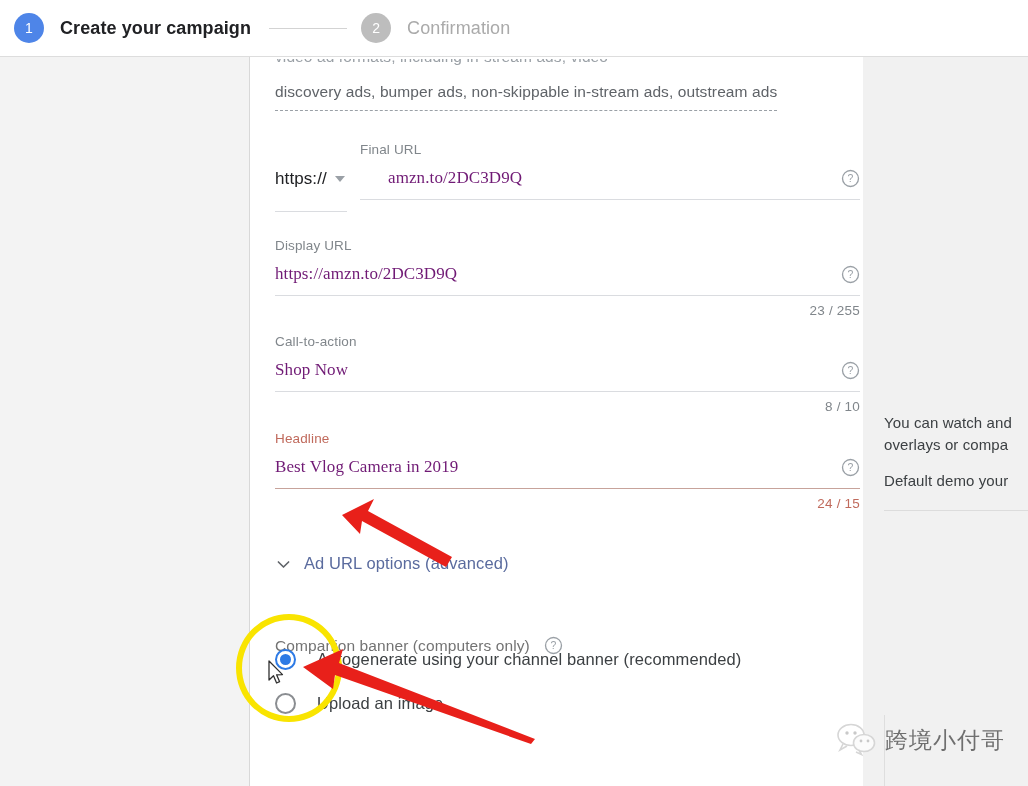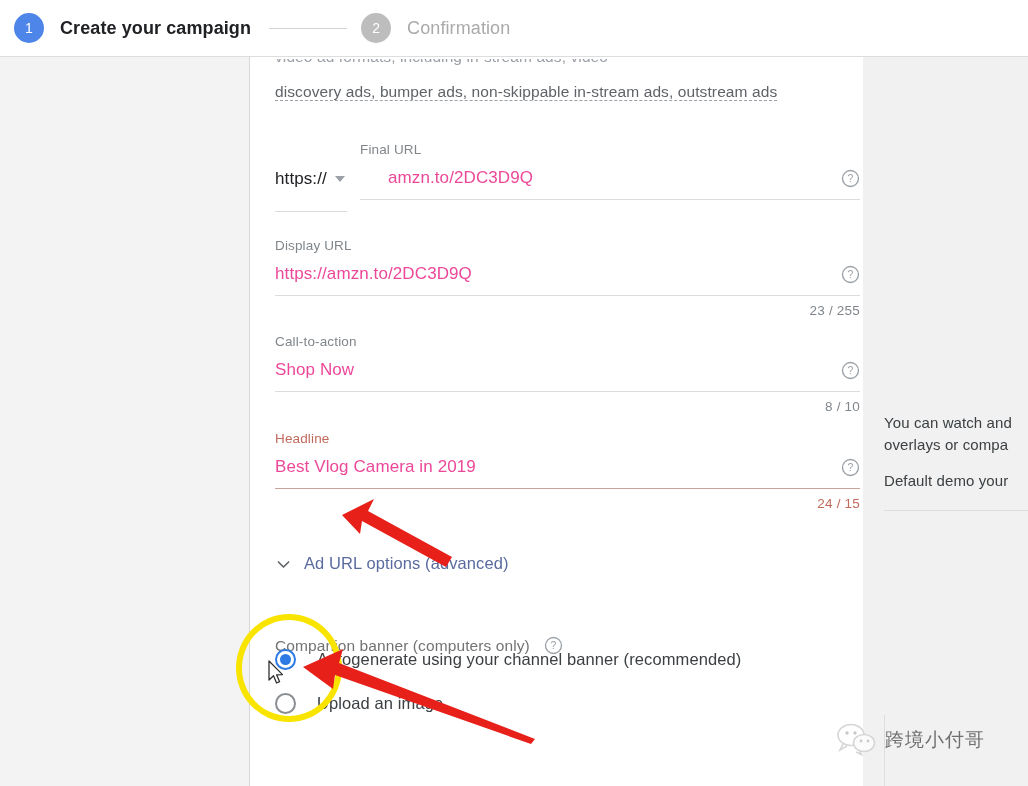--- a/index.html
+++ b/index.html
@@ -96,21 +96,21 @@
     left: 24px;
     top: 26px;
     width: 585px;
     font-size: 15.5px;
     color: #5f6368;
     white-space: nowrap;
     letter-spacing: 0.1px;
   }
   .ad-formats .df {
     border-bottom: 1px dashed #9aa0a6;
-    padding-bottom: 0;
+    padding-bottom: 10px;
   }
   .clip-top {
     position: absolute;
     left: 24px;
     top: 2px;
     width: 585px;
     height: 12px;
     overflow: hidden;
   }
   .clip-top .ghost {
@@ -137,24 +137,25 @@
     letter-spacing: 0.15px;
   }
   .field-label.error { color: #c06a5c; }
   .field-row {
     display: flex;
     align-items: flex-end;
     gap: 28px;
   }
   .field-value {
     font-size: 17px;
-    color: #ec4899;
+    color: #701a75;
     line-height: 22px;
     letter-spacing: 0.1px;
     flex: 1;
+    font-family: Liberation Serif, serif;
   }
   .underline {
     border-bottom: 1px solid #dadce0;
     height: 1px;
     margin-top: 9px;
   }
   .underline.error { border-bottom: 1px solid #c7a39b; }
   .counter {
     font-size: 13.5px;
     color: #80868b;
@@ -306,21 +307,21 @@
 
   
   .watermark {
     position: absolute;
     left: 836px;
     top: 723px;
     display: flex;
     align-items: center;
   }
   .wm-text {
-    font-size: 19px;
+    font-size: 23px;
     color: #6f6f6f;
     letter-spacing: 1px;
     margin-left: 9px;
     font-family: "DejaVu Sans", sans-serif;
   }
   .wm-divider {
     position: absolute;
     left: 884px;
     top: 715px;
     height: 71px;

